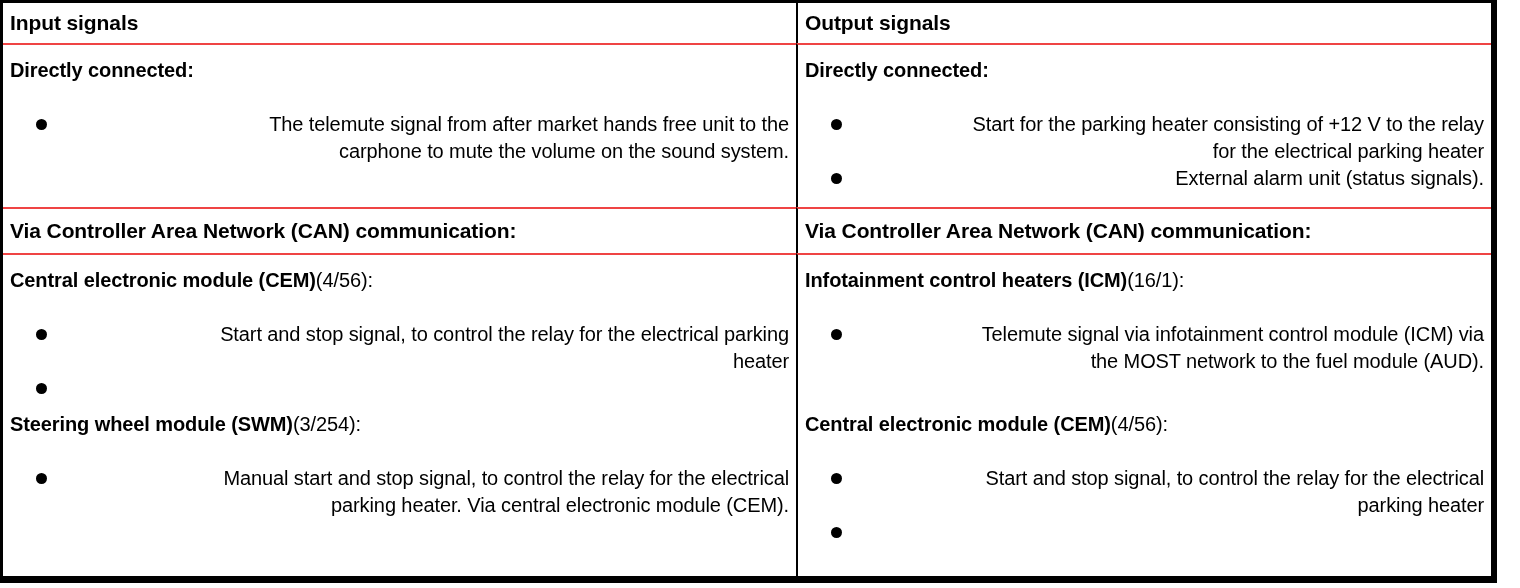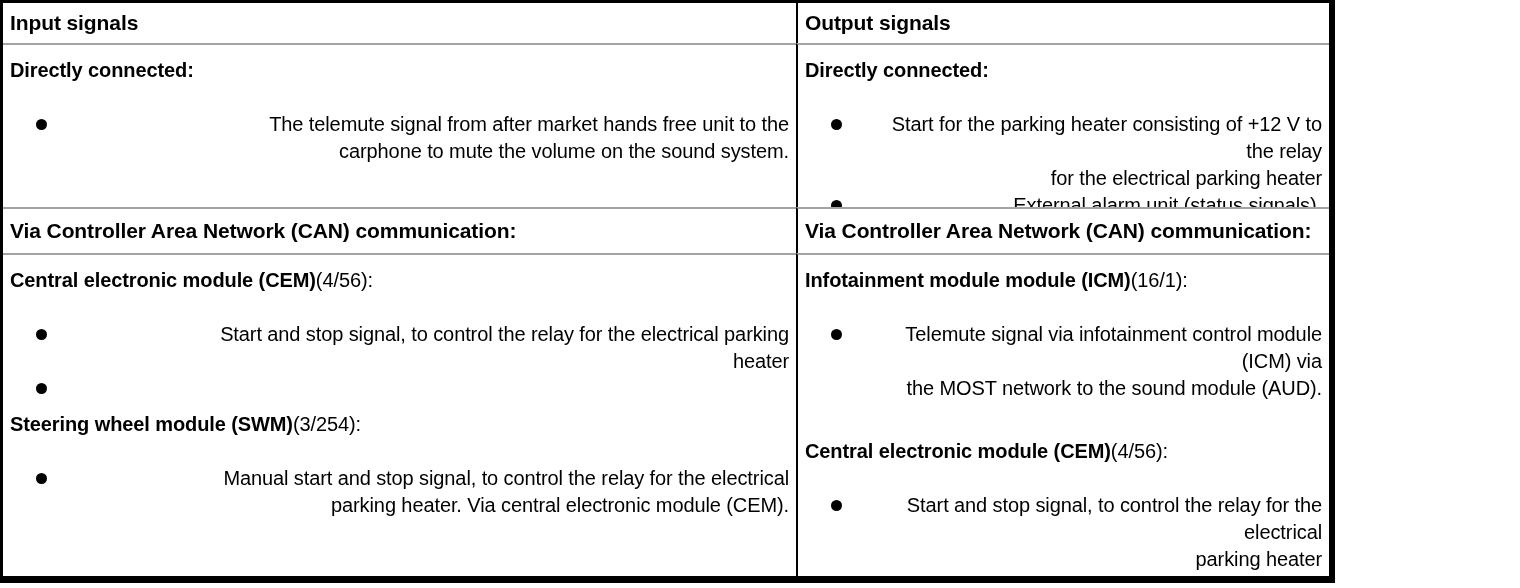--- a/index.html
+++ b/index.html
@@ -13,37 +13,37 @@
     height: 588px;
     background: #ffffff;
     font-family: "Liberation Sans", "DejaVu Sans", sans-serif;
     color: #000000;
     letter-spacing: -0.1px;
   }
   .signals-table {
     position: absolute;
     left: 0;
     top: 0;
-    width: 1335px;
+    width: 1497px;
     height: 583px;
     box-sizing: border-box;
     border: 3px solid #000000;
     border-right-width: 6px;
     border-bottom-width: 7px;
     display: grid;
     grid-template-columns: 793px 1fr;
     grid-template-rows: 40px 164px 46px 1fr;
     background: #ffffff;
   }
   .cell {
     box-sizing: border-box;
     overflow: hidden;
   }
   .col-right { border-left: 2px solid #000000; }
-  .row-mid, .row-can, .row-modules { border-top: 2px solid #a3a3a3; }
+  .row-mid, .row-can, .row-modules { border-top: 2px solid #ef4444; }
 
   .cell.header-cell,
   .cell.can-cell {
     display: flex;
     align-items: center;
     padding: 0 7px;
     font-weight: bold;
     font-size: 21px;
   }
   .cell.body-cell {
@@ -158,27 +158,27 @@
             <span class="li-text">Manual start and stop signal, to control the relay for the electrical
 parking heater. Via central electronic module (CEM).</span>
           </li>
         </ul>
       </div>
     </div>
 
     <div class="cell body-cell col-right row-modules">
       <div class="section">
         <div class="sec-heading">
-          <span class="module">Infotainment module module (ICM)</span><span class="ref">(16/1):</span>
+          <span class="module">Infotainment control heaters (ICM)</span><span class="ref">(16/1):</span>
         </div>
         <ul class="bullets">
           <li>
             <span class="dot"></span>
             <span class="li-text">Telemute signal via infotainment control module (ICM) via
-the MOST network to the sound module (AUD).</span>
+the MOST network to the fuel module (AUD).</span>
           </li>
         </ul>
       </div>
       <div class="section">
         <div class="sec-heading">
           <span class="module">Central electronic module (CEM)</span><span class="ref">(4/56):</span>
         </div>
         <ul class="bullets">
           <li>
             <span class="dot"></span>

